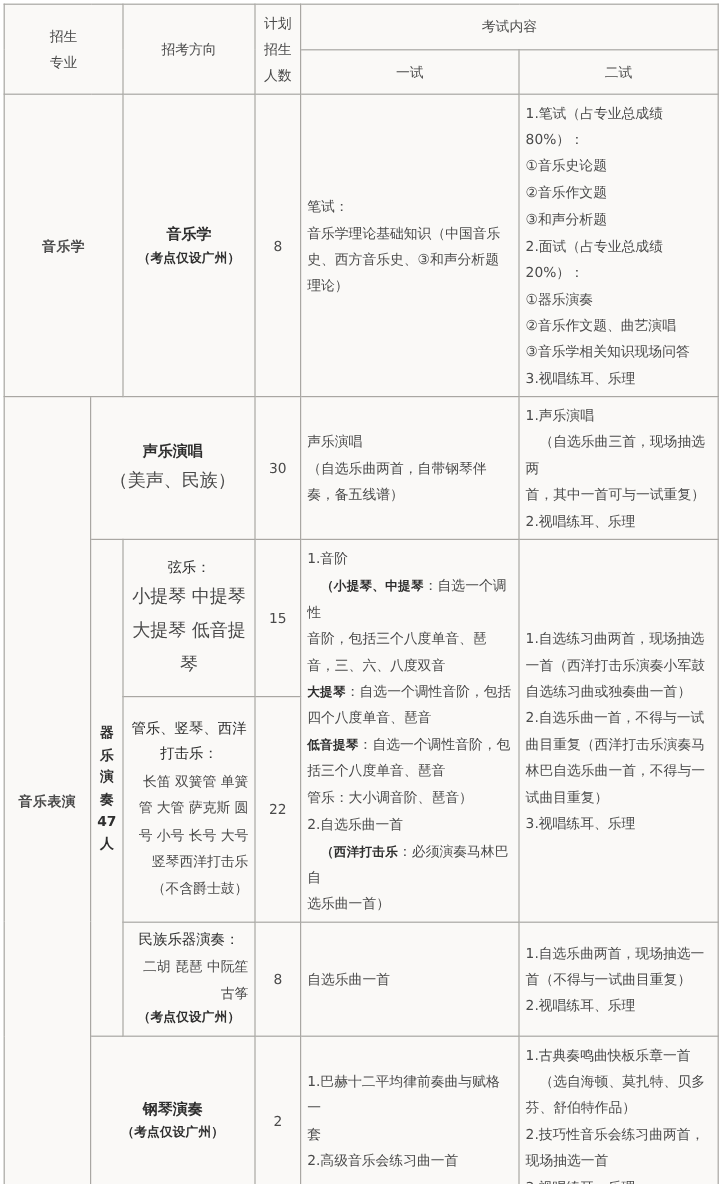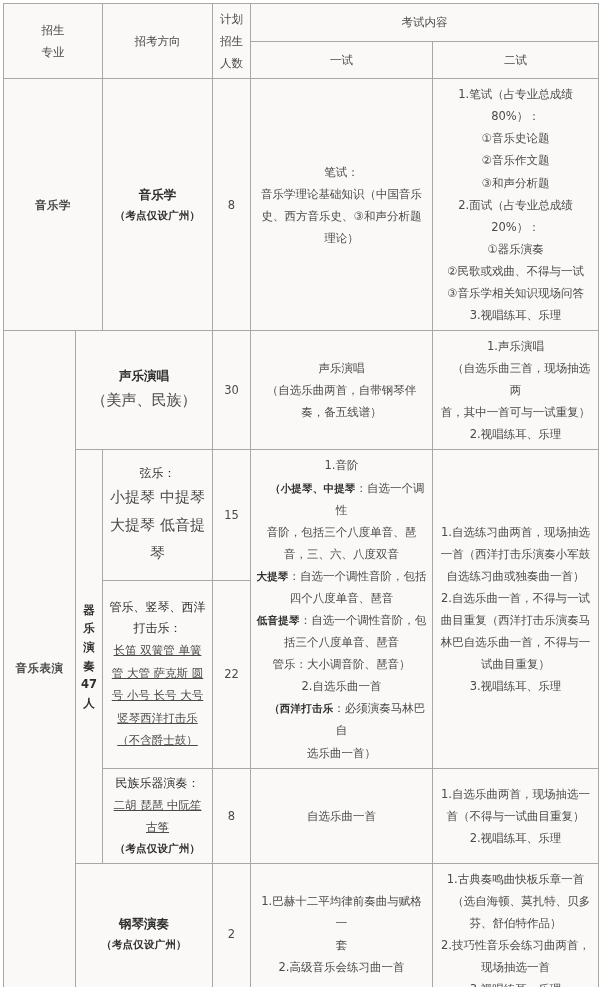--- a/index.html
+++ b/index.html
@@ -78,41 +78,40 @@
   .dirhead{
     display:block;
     text-align:center;
     font-weight:normal;
     font-size:12px;
     color:#2e2e2e;
     line-height:1.78;
   }
   .dirlist{
     display:block;
-    text-align:center;
+    text-align:right;
     font-size:11.5px;
     color:#4a4a4a;
     line-height:1.95;
-    text-decoration:underline;
   }
   .vcol{
     width:27px;
     text-align:center;
     padding:2px 0;
   }
   .vcol .vtext{
     display:block;
     font-weight:bold;
     font-size:11.5px;
     color:#2e2e2e;
     line-height:1.62;
     letter-spacing:0;
   }
   .body-cell{
-    text-align:center;
+    text-align:left;
     font-size:11.5px;
     line-height:1.95;
     color:#4a4a4a;
     padding:5px 7px;
   }
   .body-cell .ln{ display:block; }
   .body-cell .ind{ display:block; text-indent:1em; }
   .body-cell b{ font-weight:bold; color:#2e2e2e; font-size:10.5px; letter-spacing:.2px; }
 </style>
 </head>
@@ -163,21 +162,21 @@
           </td>
     <td class="body-cell">
             <span class="ln">1.笔试（占专业总成绩</span>
             <span class="ln">80%）：</span>
             <span class="ln">①音乐史论题</span>
             <span class="ln">②音乐作文题</span>
             <span class="ln">③和声分析题</span>
             <span class="ln">2.面试（占专业总成绩</span>
             <span class="ln">20%）：</span>
             <span class="ln">①器乐演奏</span>
-            <span class="ln">②民歌或戏曲、不得与一试</span>
+            <span class="ln">②音乐作文题、曲艺演唱</span>
             <span class="ln">③音乐学相关知识现场问答</span>
             <span class="ln">3.视唱练耳、乐理</span>
           </td>
   </tr>
 
   <tr class="major-top">
     <td class="major" rowspan="5">音乐表演</td>
     <td class="c-center" colspan="2">
       <span class="dirname">声乐演唱</span>
       <span class="dirsub">（美声、民族）</span>

